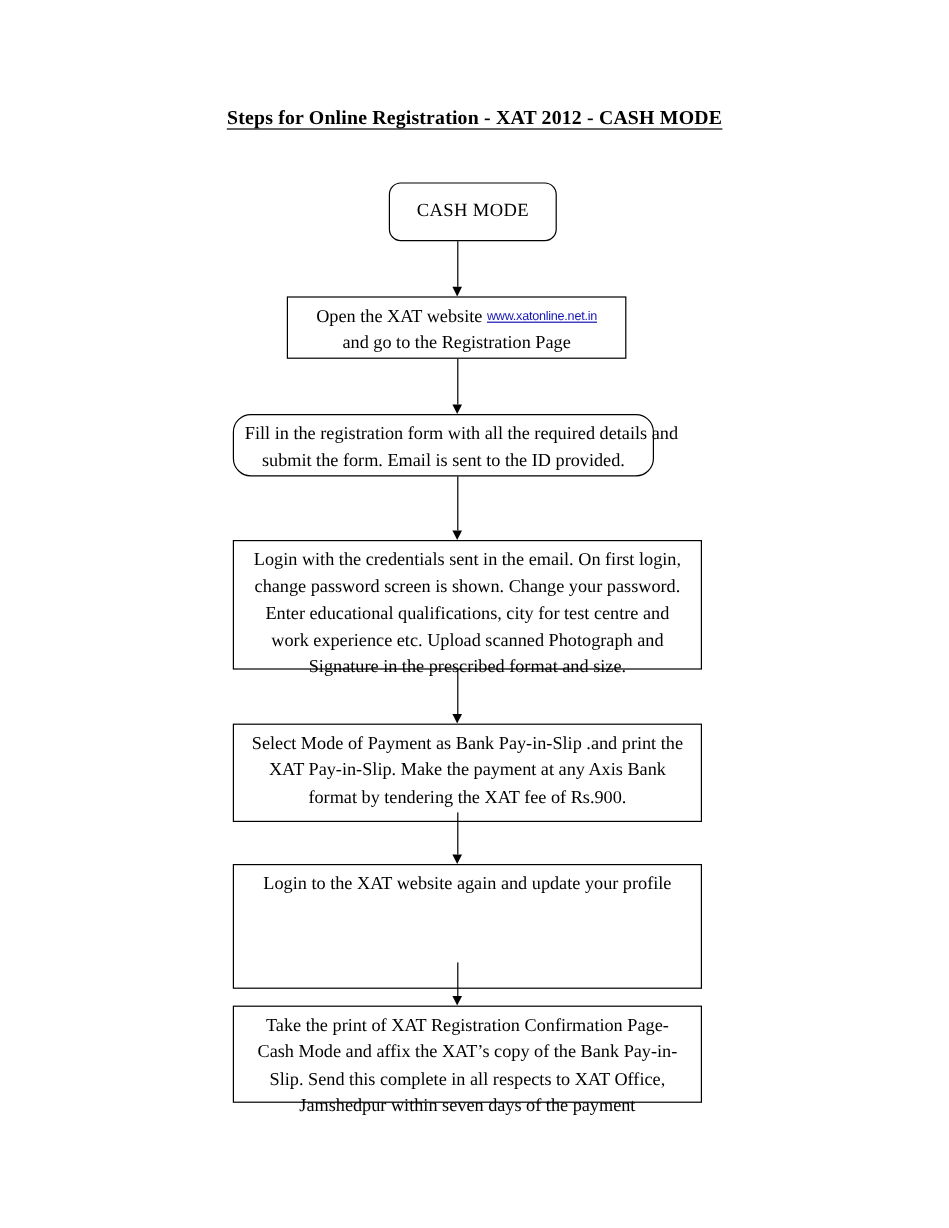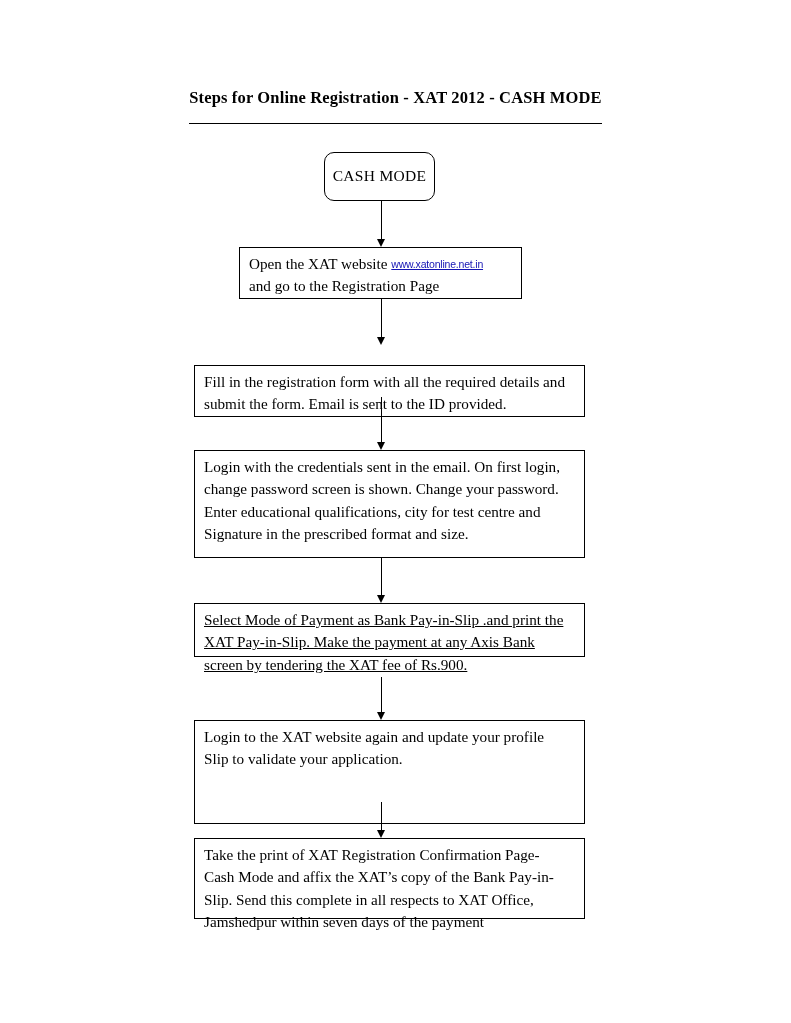--- a/index.html
+++ b/index.html
@@ -28,34 +28,35 @@
     top: 88px;
     width: 791px;
     text-align: center;
     font-size: 16.5px;
     font-weight: bold;
     letter-spacing: 0.15px;
     white-space: nowrap;
   }
   .title span {
     border-bottom: 1.6px solid #000;
-    padding-bottom: 16px;
+    padding-bottom: 0;
   }
 
   
   .node {
     position: absolute;
     box-sizing: border-box;
     border: 1.4px solid #000;
     background: #ffffff;
     font-size: 15.2px;
     line-height: 1.47;
   }
   .node .body {
     padding: 5px 9px 4px 9px;
+    text-align: center;
   }
   .node p {
     margin: 0;
     white-space: nowrap;
   }
 
   
   .node.terminator {
     border-radius: 10px;
     display: flex;
@@ -63,25 +64,25 @@
     justify-content: center;
   }
   .node.terminator .body {
     padding: 0;
     text-align: center;
     font-size: 15.5px;
     letter-spacing: 0.3px;
   }
 
   
-  #node-cash-mode   { left: 324px; top: 152px; width: 111px; height: 49px; }
+  #node-cash-mode   { left: 324px; top: 152px; width: 140px; height: 49px; }
   #node-open-site   { left: 239px; top: 247px; width: 283px; height: 52px; }
-  #node-fill-form   { left: 194px; top: 365px; width: 391px; height: 52px; }
+  #node-fill-form   { left: 194px; top: 345px; width: 351px; height: 52px; border-radius: 15px; }
   #node-login-creds { left: 194px; top: 450px; width: 391px; height: 108px; font-family: Liberation Serif, serif; }
-  #node-payment     { left: 194px; top: 603px; width: 391px; height: 54px; text-decoration: underline; }
+  #node-payment     { left: 194px; top: 603px; width: 391px; height: 82px; }
   #node-update-prof { left: 194px; top: 720px; width: 391px; height: 104px; }
   #node-send-print  { left: 194px; top: 838px; width: 391px; height: 81px; }
 
   
   .weblink {
     font-family: "Liberation Sans", "DejaVu Sans", sans-serif;
     font-size: 10.5px;
     color: #1414b4;
     text-decoration: underline;
     letter-spacing: -0.2px;
@@ -177,46 +178,46 @@
   <div class="connector" id="conn-3">
     <div class="shaft"></div>
     <div class="head"></div>
   </div>
 
   <div class="node" id="node-login-creds">
     <div class="body">
       <p>Login with the credentials sent in the email. On first login,</p>
       <p>change password screen is shown. Change your password.</p>
       <p>Enter educational qualifications, city for test centre and</p>
+      <p>work experience etc. Upload scanned Photograph and</p>
       <p>Signature in the prescribed format and size.</p>
     </div>
   </div>
 
   <div class="connector" id="conn-4">
     <div class="shaft"></div>
     <div class="head"></div>
   </div>
 
   <div class="node" id="node-payment">
     <div class="body">
       <p>Select Mode of Payment as Bank Pay-in-Slip .and print the</p>
       <p>XAT Pay-in-Slip. Make the payment at any Axis Bank</p>
-      <p>screen by tendering the XAT fee of Rs.900.</p>
+      <p>format by tendering the XAT fee of Rs.900.</p>
     </div>
   </div>
 
   <div class="connector" id="conn-5">
     <div class="shaft"></div>
     <div class="head"></div>
   </div>
 
   <div class="node" id="node-update-prof">
     <div class="body">
       <p>Login to the XAT website again and update your profile</p>
-      <p>Slip to validate your application.</p>
     </div>
   </div>
 
   <div class="connector" id="conn-6">
     <div class="shaft"></div>
     <div class="head"></div>
   </div>
 
   <div class="node" id="node-send-print">
     <div class="body">

